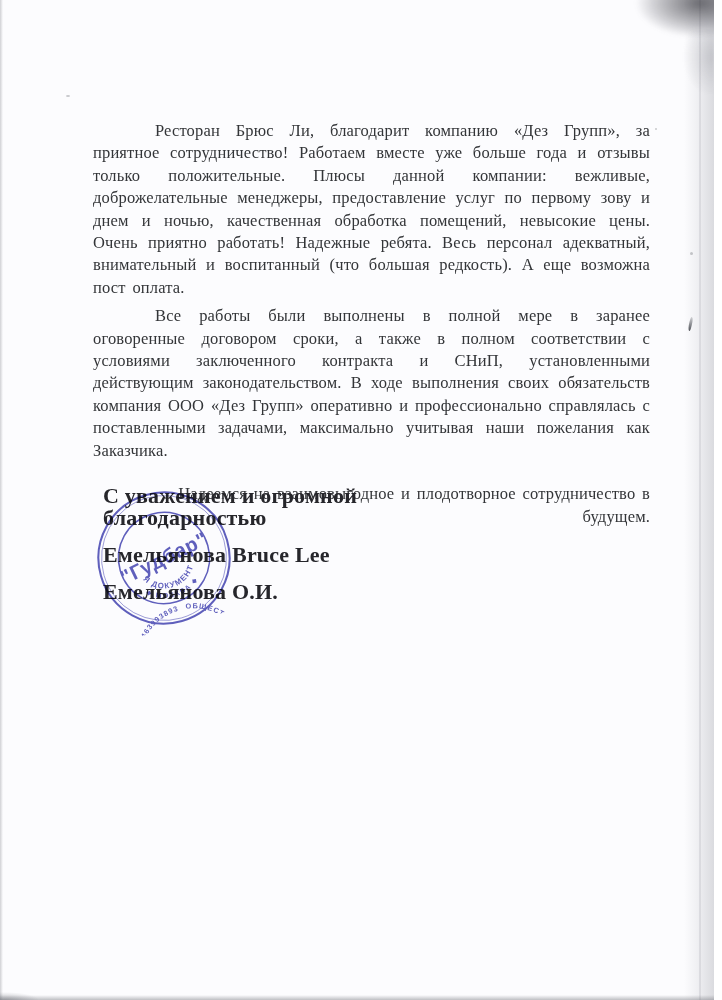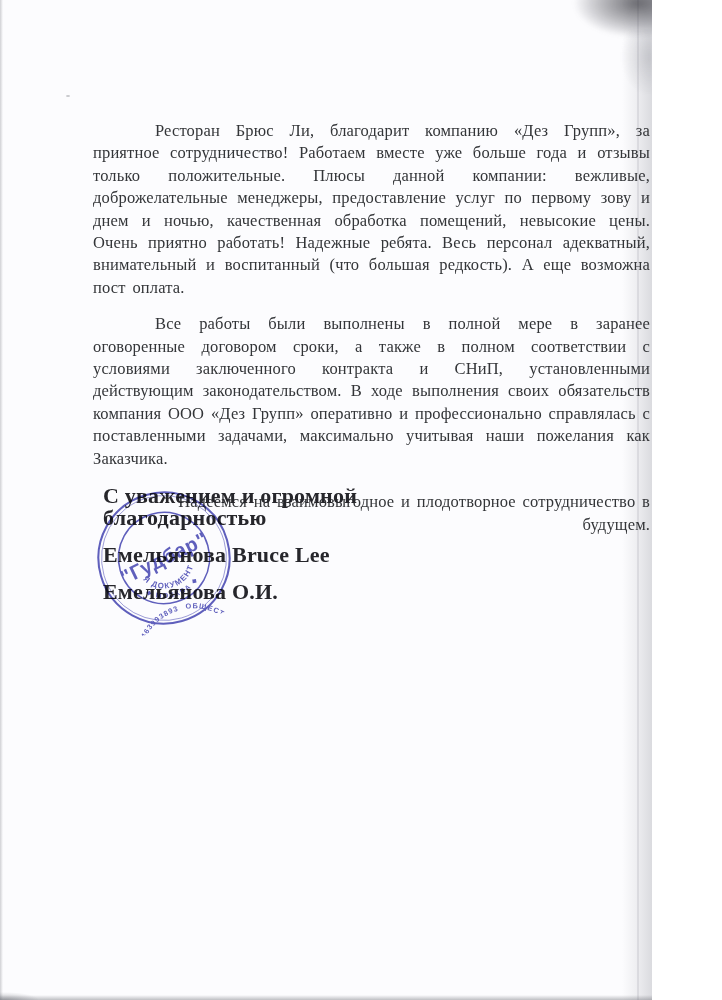--- a/index.html
+++ b/index.html
@@ -6,21 +6,21 @@
 
   :root {
     --ink: #333538;
     --sig-ink: #26262b;
     --stamp: #4646b2;
     --paper: #fcfcfe;
   }
 
   .page {
     position: relative;
-    width: 652px;
+    width: 714px;
     height: 1000px;
     background: var(--paper);
     overflow: hidden;
     font-family: "Liberation Serif", "DejaVu Serif", serif;
     color: var(--ink);
   }
 
   
   .band-right {
     position: absolute; top: 0; right: 0; width: 30px; height: 100%;
@@ -70,21 +70,21 @@
   }
   .content p {
     margin: 0;
     font-size: 16.5px;
     line-height: 22.4px;
     text-align: justify;
     text-indent: 62px;
     word-spacing: 2.5px;
     letter-spacing: 0.15px;
   }
-  .content p + p { margin-top: 14px; }
+  .content p + p { margin-top: 6px; }
   .content p.closing { margin-top: 21px; text-align: right; }
 
   .signature {
     position: absolute; left: 103px; top: 485px; width: 420px;
     font-weight: bold; color: var(--sig-ink);
     font-size: 22px; letter-spacing: 0.2px;
   }
   .signature .sig-line { margin: 0 0 15px 0; line-height: 22px; }
 
   

